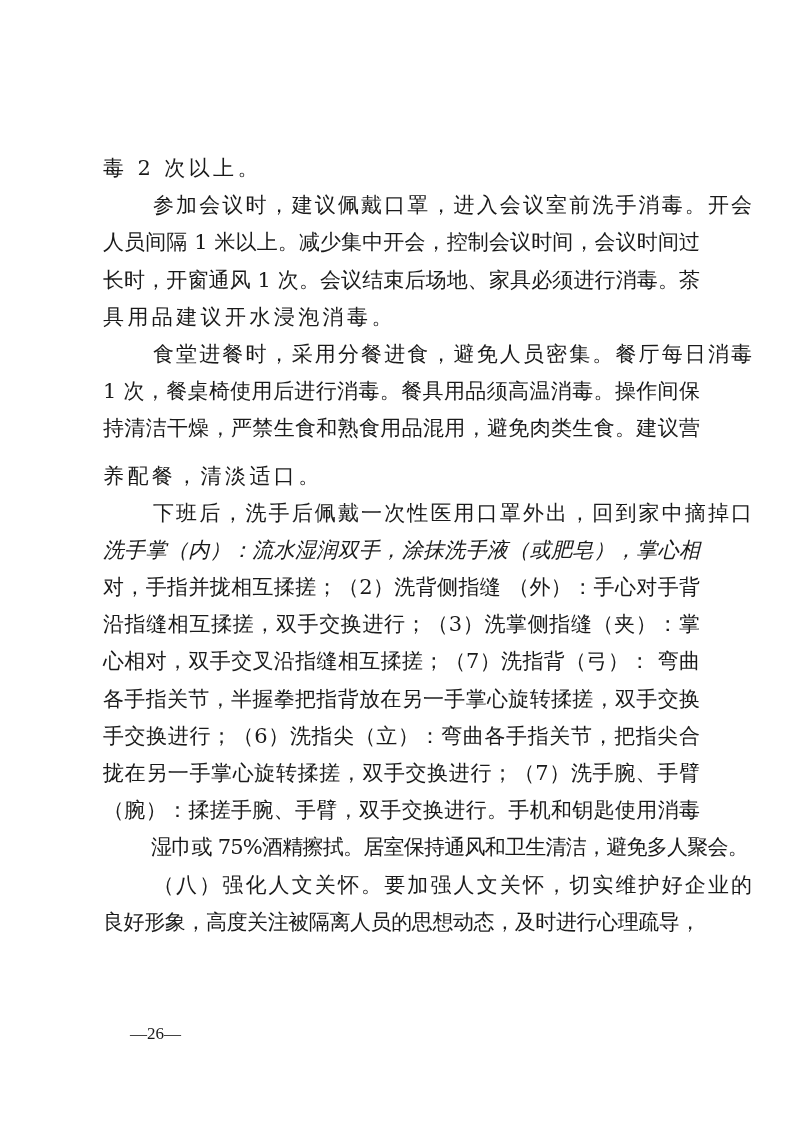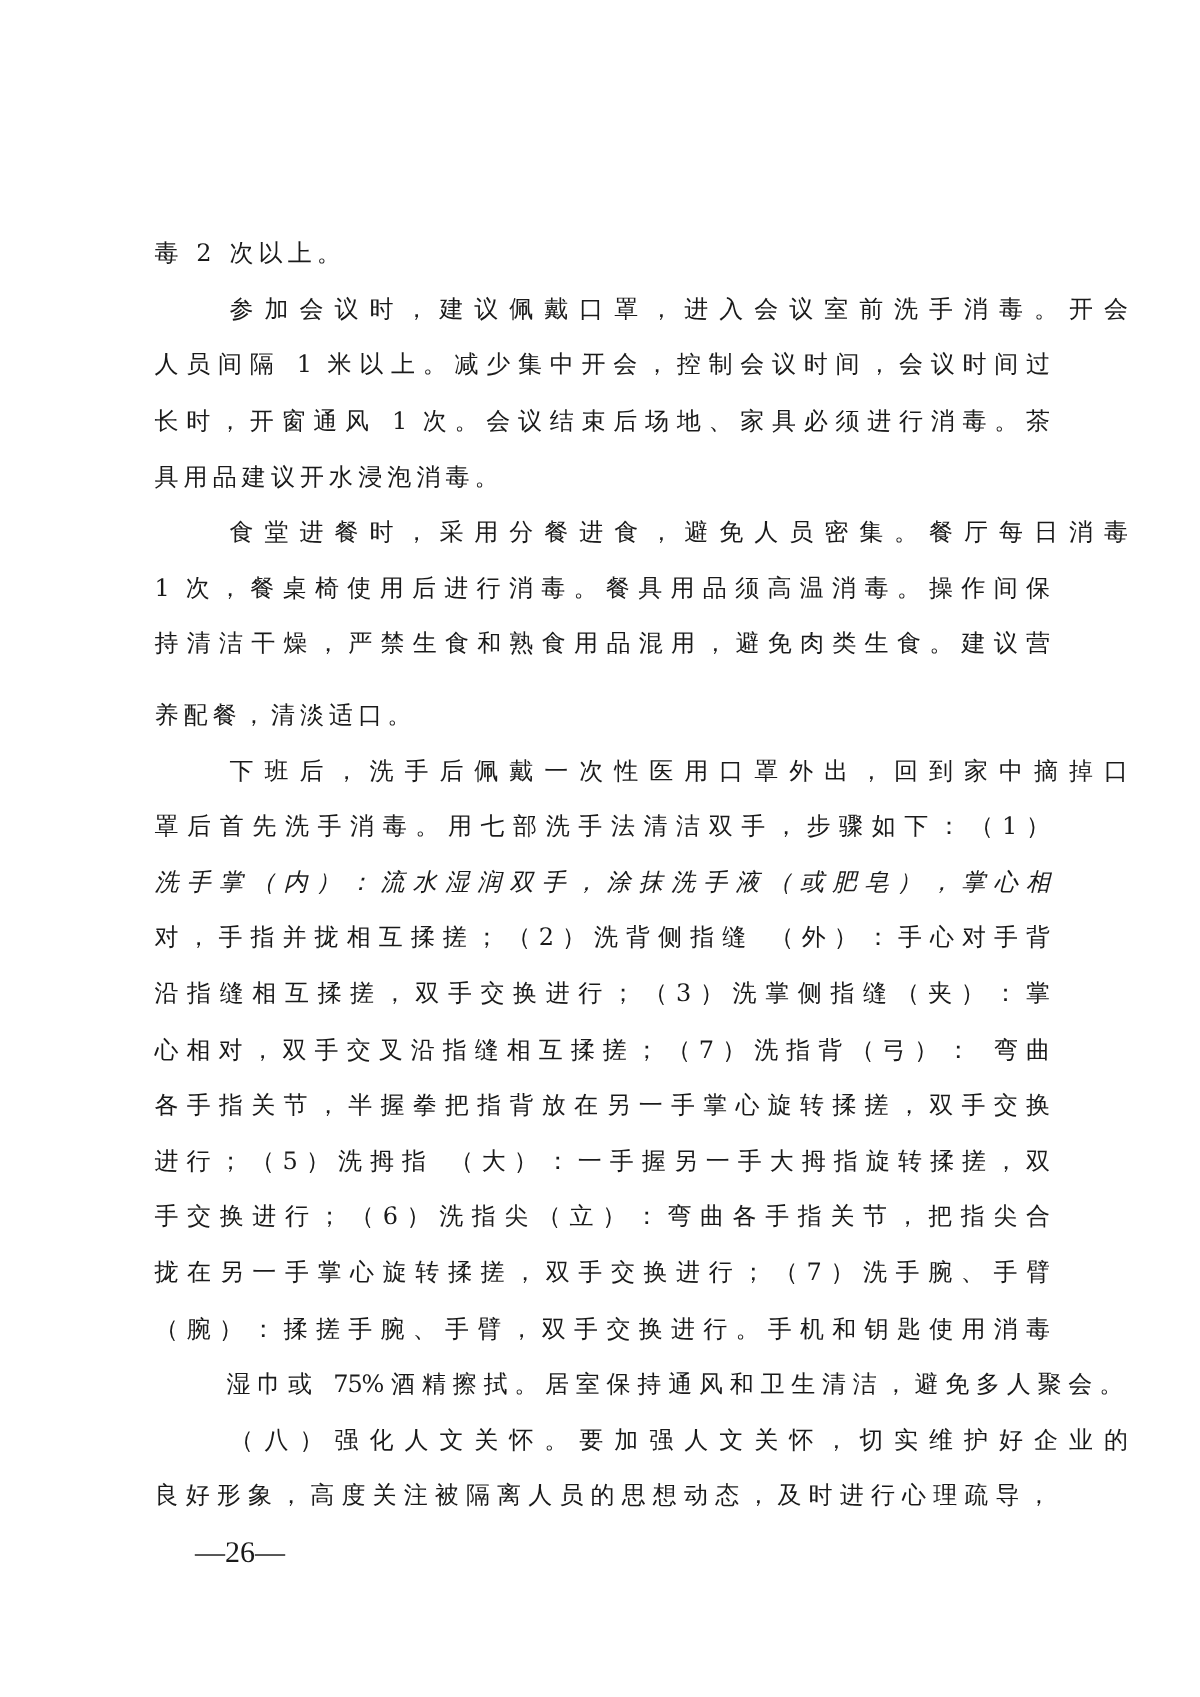--- a/index.html
+++ b/index.html
@@ -17,63 +17,61 @@
     }
     .page {
       position: absolute;
       left: 103px;
       top: 150px;
       width: 600px;
     }
     .line {
       height: 37.2px;
       line-height: 37.2px;
-      font-size: 16px;
+      font-size: 21px;
       white-space: nowrap;
       letter-spacing: 3.4px;
     }
     .line.indent {
       padding-left: 50px;
     }
     .just {
       text-align-last: justify;
       text-align: justify;
       width: 597px;
     }
     .page-number {
       position: absolute;
       left: 130px;
       top: 1024px;
-      font-size: 20px;
+      font-size: 17px;
       font-family: "Liberation Serif", "DejaVu Serif", serif;
       color: #1a1a1a;
       letter-spacing: 0px;
     }
   </style>
 </head>
 <body>
 
 <div class="page">
   <div class="line" style="letter-spacing: 3.4px;">毒 2 次以上。</div>
   <div class="line indent just" style="letter-spacing: -2px;">参加会议时，建议佩戴口罩，进入会议室前洗手消毒。开会</div>
   <div class="line just" style="letter-spacing: 0px;">人员间隔 1 米以上。减少集中开会，控制会议时间，会议时间过</div>
   <div class="line just" style="letter-spacing: 0px;">长时，开窗通风 1 次。会议结束后场地、家具必须进行消毒。茶</div>
   <div class="line" style="letter-spacing: 3.4px;">具用品建议开水浸泡消毒。</div>
   <div class="line indent just" style="letter-spacing: -2px;">食堂进餐时，采用分餐进食，避免人员密集。餐厅每日消毒</div>
   <div class="line just" style="letter-spacing: 0px;">1 次，餐桌椅使用后进行消毒。餐具用品须高温消毒。操作间保</div>
   <div class="line just" style="letter-spacing: 0px;">持清洁干燥，严禁生食和熟食用品混用，避免肉类生食。建议营</div>
   <div class="line" style="letter-spacing: 3.4px; margin-top: 10px;">养配餐，清淡适口。</div>
   <div class="line indent just" style="letter-spacing: -2px;">下班后，洗手后佩戴一次性医用口罩外出，回到家中摘掉口</div>
-  <div class="line just" style="letter-spacing: 0px;">罩后首先洗手消毒。用七部洗手法清洁双手，步骤如下：（1）</div>
   <div class="line just" style="letter-spacing: 0px; font-style: italic;">洗手掌（内）：流水湿润双手，涂抹洗手液（或肥皂），掌心相</div>
   <div class="line just" style="letter-spacing: 0px;">对，手指并拢相互揉搓；（2）洗背侧指缝 （外）：手心对手背</div>
   <div class="line just" style="letter-spacing: 0px;">沿指缝相互揉搓，双手交换进行；（3）洗掌侧指缝（夹）：掌</div>
   <div class="line just" style="letter-spacing: 0px;">心相对，双手交叉沿指缝相互揉搓；（7）洗指背（弓）： 弯曲</div>
   <div class="line just" style="letter-spacing: 0px;">各手指关节，半握拳把指背放在另一手掌心旋转揉搓，双手交换</div>
-  <div class="line just" style="letter-spacing: 0px;">进行；（5）洗拇指 （大）：一手握另一手大拇指旋转揉搓，双</div>
   <div class="line just" style="letter-spacing: 0px;">手交换进行；（6）洗指尖（立）：弯曲各手指关节，把指尖合</div>
   <div class="line just" style="letter-spacing: 0px;">拢在另一手掌心旋转揉搓，双手交换进行；（7）洗手腕、手臂</div>
   <div class="line just" style="letter-spacing: 0px;">（腕）：揉搓手腕、手臂，双手交换进行。手机和钥匙使用消毒</div>
   <div class="line just" style="letter-spacing: -0.766667px; margin-left: 48px;">湿巾或 75%酒精擦拭。居室保持通风和卫生清洁，避免多人聚会。</div>
   <div class="line indent just" style="letter-spacing: -2px;">（八）强化人文关怀。要加强人文关怀，切实维护好企业的</div>
   <div class="line just" style="letter-spacing: -0.428571px;">良好形象，高度关注被隔离人员的思想动态，及时进行心理疏导，</div>
 </div>
 
 <div class="page-number">—26—</div>
 

